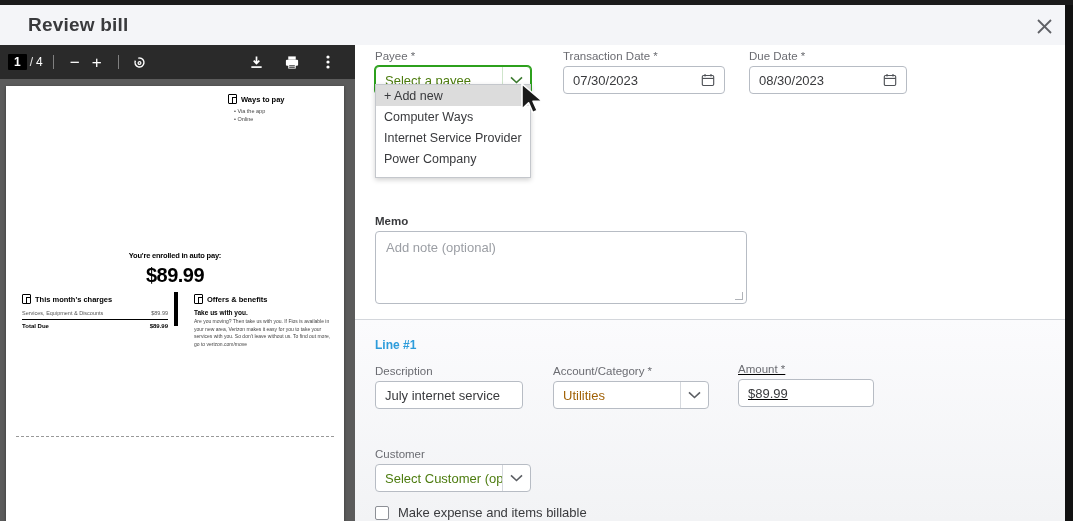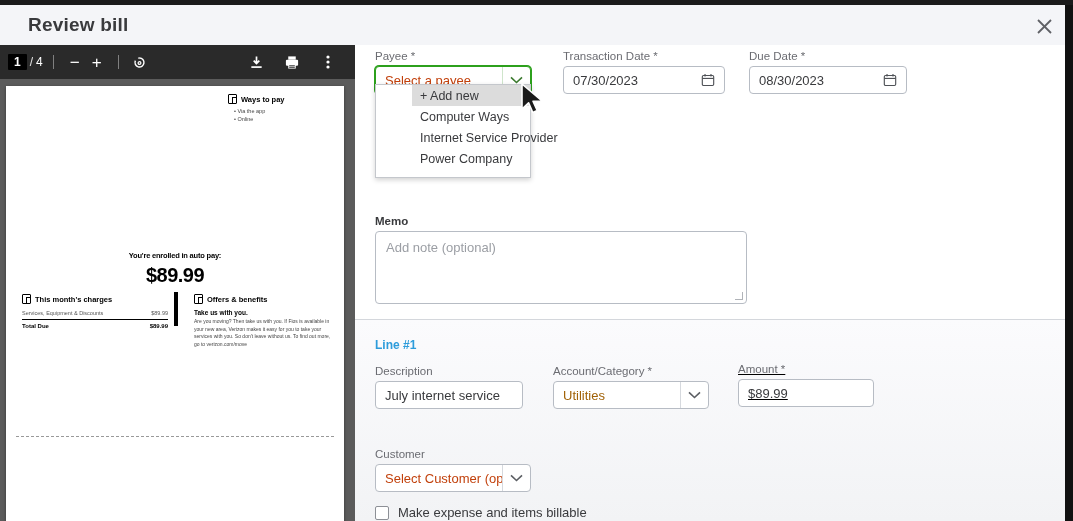--- a/index.html
+++ b/index.html
@@ -173,21 +173,21 @@
 
   .combo {
     height: 28px; border: 1px solid #b7bcc4; border-radius: 4px;
     background:#ffffff; display:flex; align-items:stretch; overflow:hidden;
   }
   .combo.focused { border-color: #2ca01c; box-shadow: 0 0 0 1px #2ca01c; }
   .combo-val {
     flex: 1; display:flex; align-items:center; padding: 0 9px;
     font-size: 13px; color:#a16207; white-space:nowrap; overflow:hidden;
   }
-  .combo-val.ph { color: #c2410c; text-align: center; }
+  .combo-val.ph { color: #4d7c0f; text-align: center; }
   .combo-arrow {
     width: 28px; display:flex; align-items:center; justify-content:center;
     border-left: 1px solid #d6d9de; color:#4f5257;
   }
   .combo.focused .combo-arrow { border-left-color:#cfe5cb; }
 
   .datebox {
     height: 28px; border: 1px solid #b7bcc4; border-radius: 4px;
     background:#ffffff; display:flex; align-items:center;
     padding: 0 9px; justify-content:space-between;
@@ -199,21 +199,20 @@
     position:absolute; left: 0; top: 34px; width: 156px;
     background:#ffffff; border:1px solid #c4c7cc;
     box-shadow: 0 2px 5px rgba(0,0,0,.18);
     z-index: 40;
     padding-bottom: 8px;
   }
   .dd-item {
     height: 21px; display:flex; align-items:center;
     padding: 0 8px; font-size: 12.5px; color:#393a3d; cursor:pointer;
     white-space:nowrap;
-    margin-left:36px;
   }
   .dd-item.addnew { background:#dcdcdc; color:#393a3d; }
 
   .memo-area {
     width: 372px; height: 73px; border:1px solid #b7bcc4; border-radius:4px;
     background:#fff; padding: 8px 10px; font-size: 13px; color:#9b9ea4;
     position: relative;
   }
   .memo-grip {
     position:absolute; right:3px; bottom:3px; width:8px; height:8px;

